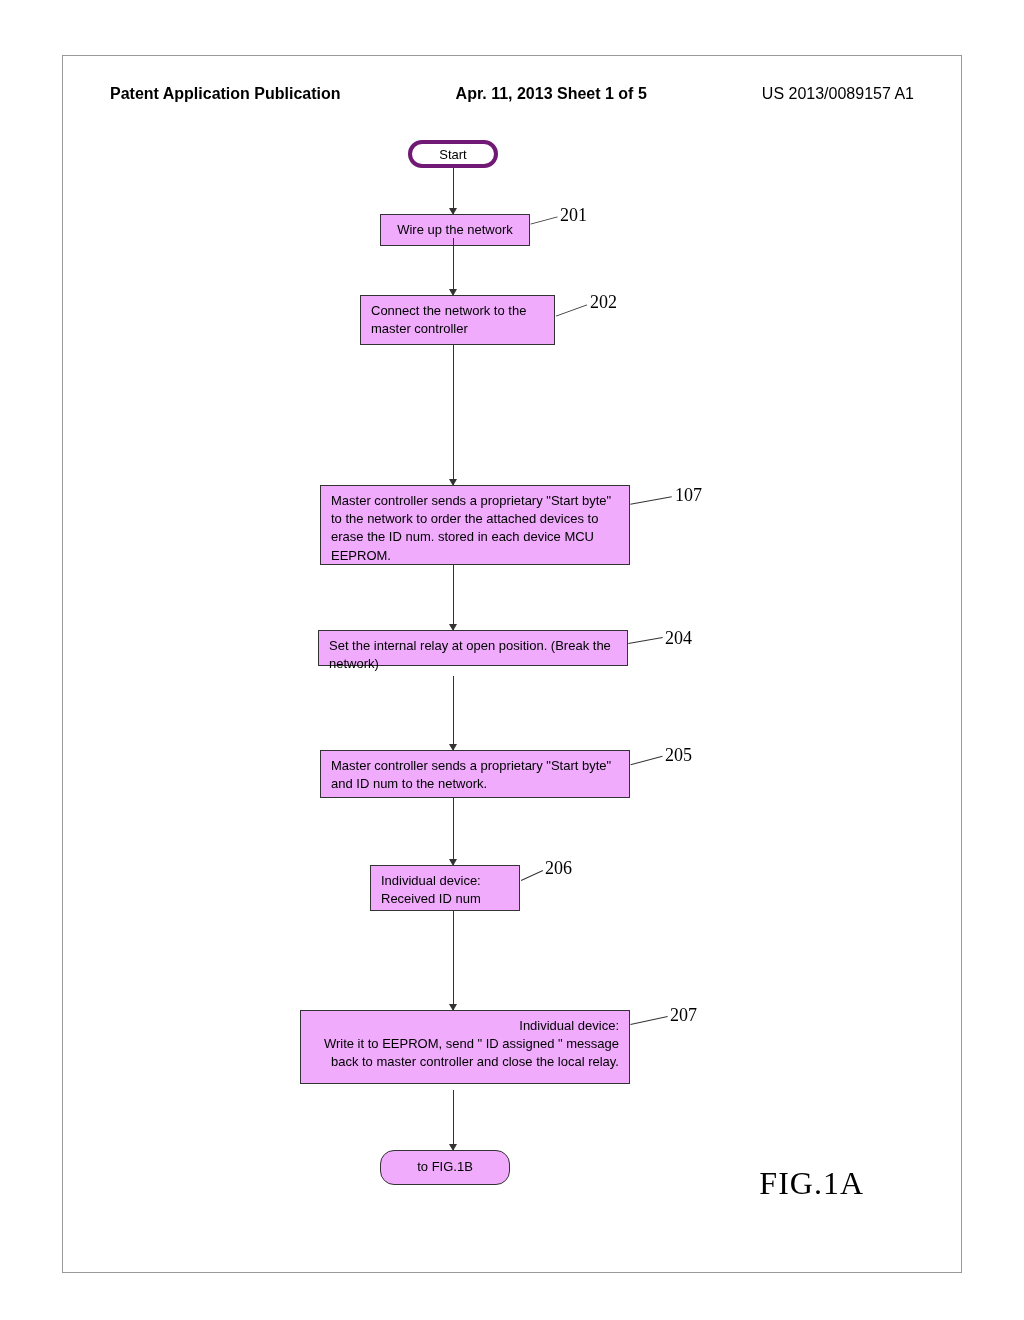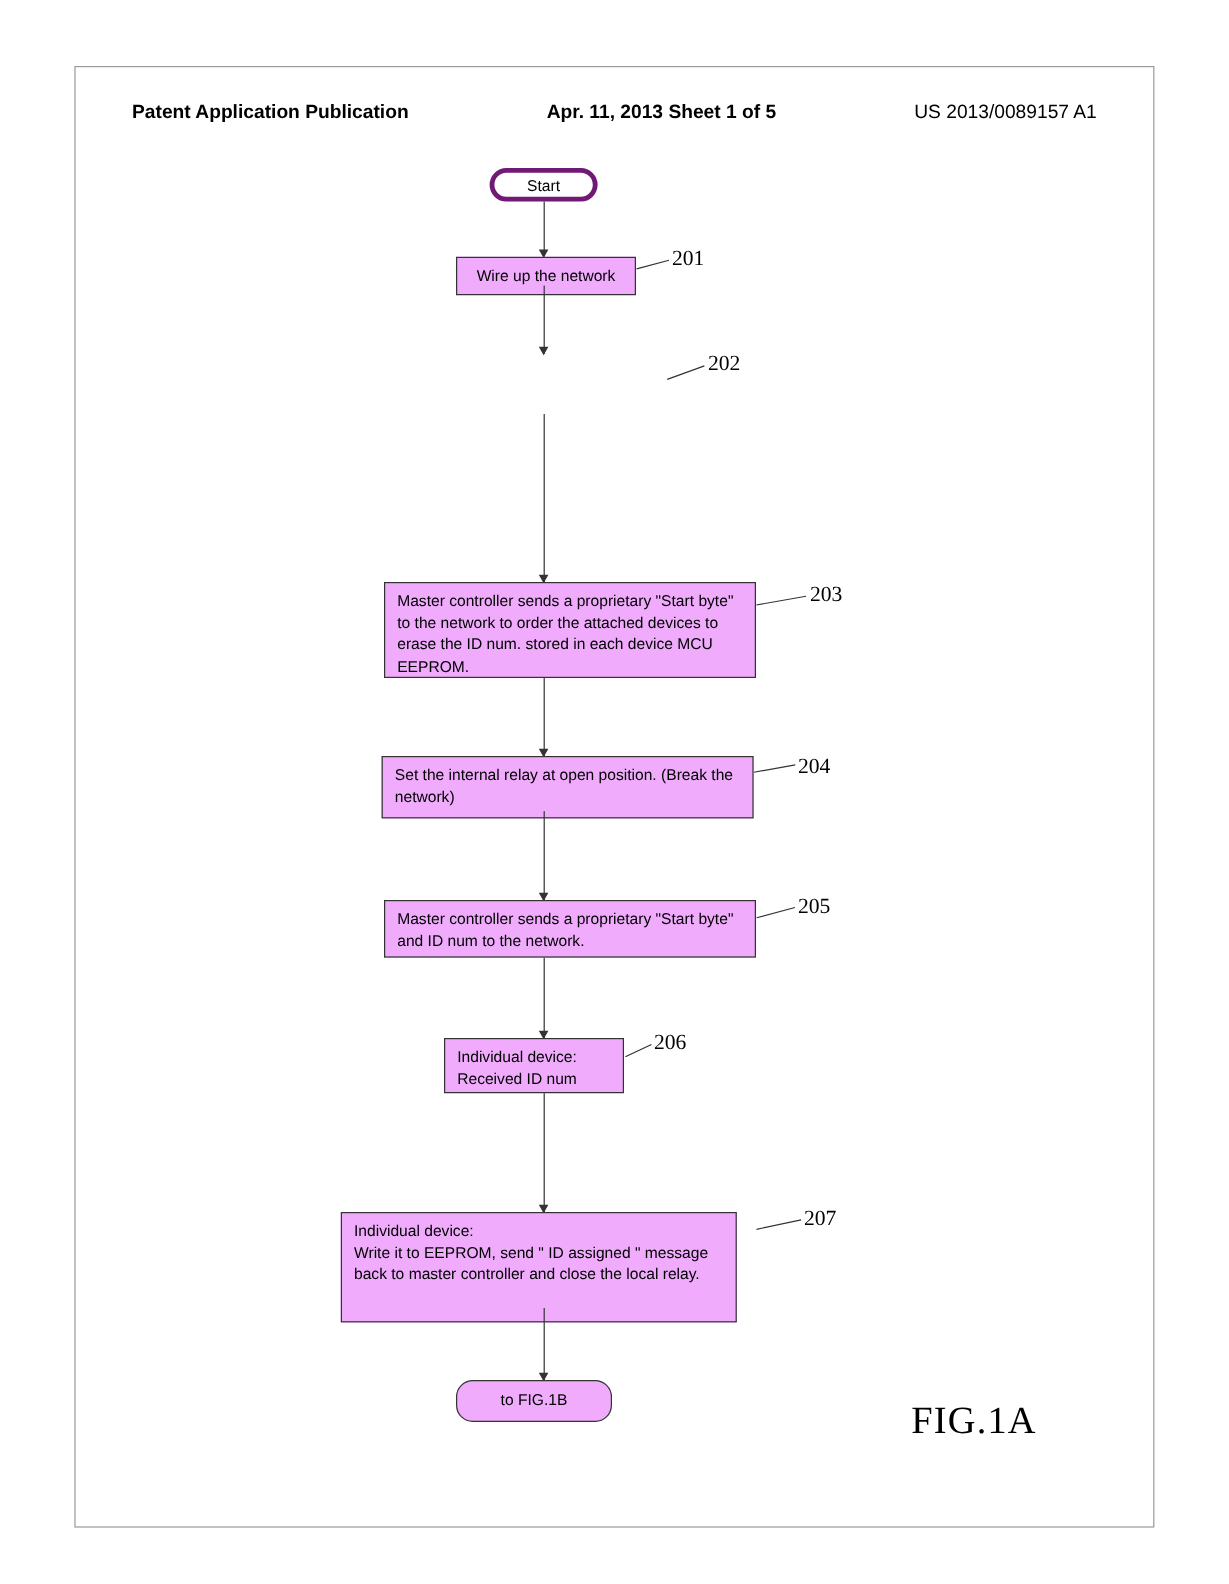--- a/index.html
+++ b/index.html
@@ -97,42 +97,43 @@
       left: 320px;
       top: 345px;
       width: 310px;
       height: 80px;
     }
     
     .box-204 {
       left: 318px;
       top: 490px;
       width: 310px;
-      height: 52px;
+      height: 36px;
     }
     
     .box-205 {
       left: 320px;
       top: 610px;
       width: 310px;
       height: 48px;
     }
     
     .box-206 {
       left: 370px;
       top: 725px;
       width: 150px;
       height: 46px;
     }
     
     .box-207 {
-      left: 284px;
+      left: 300px;
       top: 870px;
       width: 330px;
-      height: 92px;
+      height: 74px;
+      text-align: right;
     }
     
     .box-continue {
       left: 380px;
       top: 1010px;
       width: 130px;
       height: 35px;
       display: flex;
       align-items: center;
       justify-content: center;
@@ -233,31 +234,34 @@
 
   <div class="box box-201">
     <span>Wire up the network</span>
   </div>
   <div class="leader-line leader-201"></div>
   <div class="label label-201">201</div>
 
   <div class="connector conn-1"></div>
   <div class="arrow arr-1"></div>
 
+  <div class="box box-202">
+    <span>Connect the network to the master controller</span>
+  </div>
   <div class="leader-line leader-202"></div>
   <div class="label label-202">202</div>
 
   <div class="connector conn-2"></div>
   <div class="arrow arr-2"></div>
 
   <div class="box box-203">
     <span>Master controller sends a proprietary "Start byte" to the network to order the attached devices to erase the ID num. stored in each device MCU EEPROM.</span>
   </div>
   <div class="leader-line leader-203"></div>
-  <div class="label label-203">203</div>
+  <div class="label label-203">107</div>
 
   <div class="connector conn-3"></div>
   <div class="arrow arr-3"></div>
 
   <div class="box box-204">
     <span>Set the internal relay at open position. (Break the network)</span>
   </div>
   <div class="leader-line leader-204"></div>
   <div class="label label-204">204</div>
 

